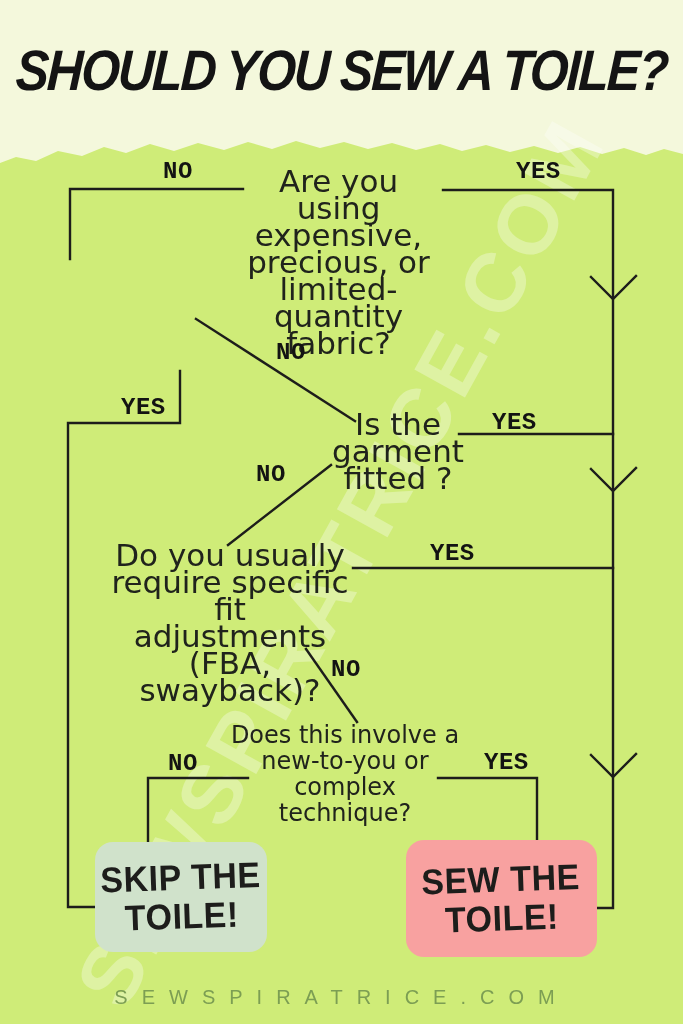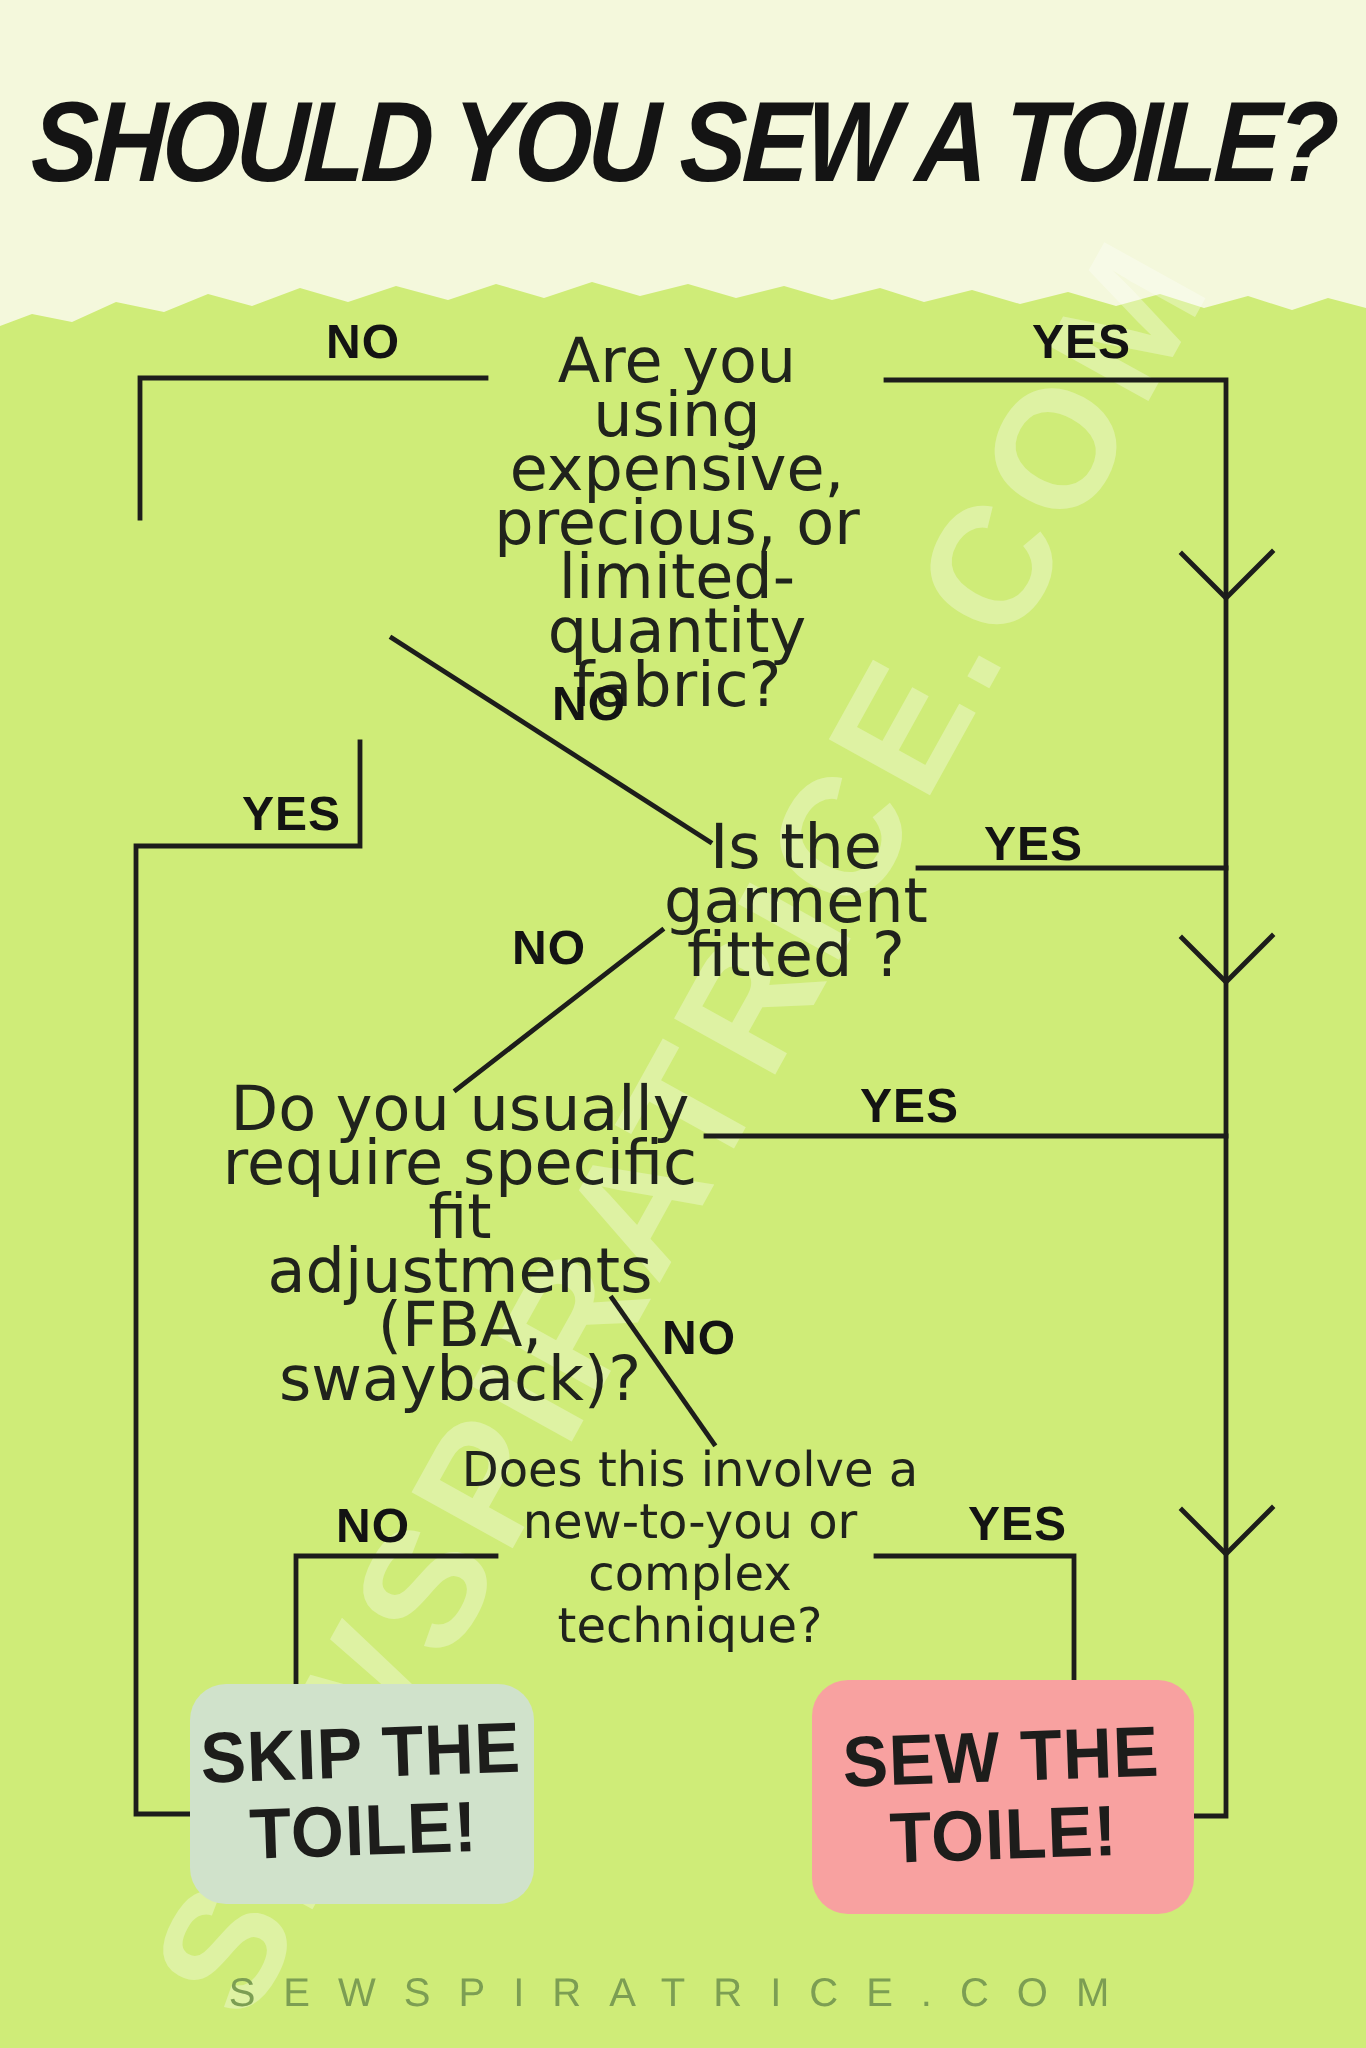--- a/index.html
+++ b/index.html
@@ -30,21 +30,21 @@
     position:absolute;color:#20231c;font-size:31px;line-height:27px;
     text-align:center;white-space:pre-line;font-family:"DejaVu Sans",sans-serif;
   }
   .q-fabric{left:236px;top:168px;width:205px;}
   .q-pattern{left:74px;top:261px;width:140px;text-align:left;}
   .q-fitted{left:328px;top:411px;width:140px;}
   .q-adjust{left:102px;top:542px;width:256px;}
   .q-technique{left:221px;top:722px;width:248px;font-size:24px;line-height:26px;}
   
   .lbl{
-    position:absolute;font-family:Liberation Sans, sans-serif;font-weight:900;
+    position:absolute;font-family:Liberation Mono, monospace;font-weight:900;
     font-size:24px;letter-spacing:0.5px;color:#131313;
   }
   .l-q1-no{left:163px;top:158px;}
   .l-q1-yes{left:516px;top:158px;}
   .l-q2-no{left:276px;top:339px;}
   .l-q2-yes{left:121px;top:394px;}
   .l-q3-yes{left:492px;top:409px;}
   .l-q3-no{left:256px;top:461px;}
   .l-q4-yes{left:430px;top:540px;}
   .l-q4-no{left:331px;top:656px;}

